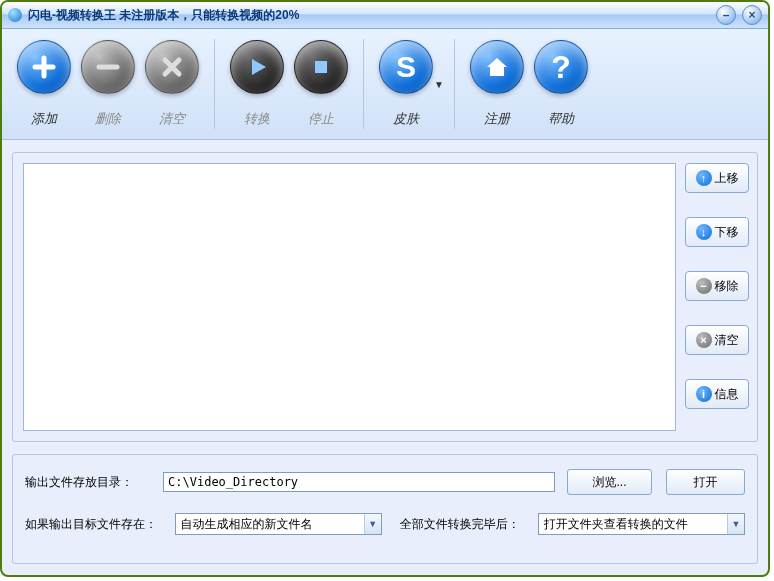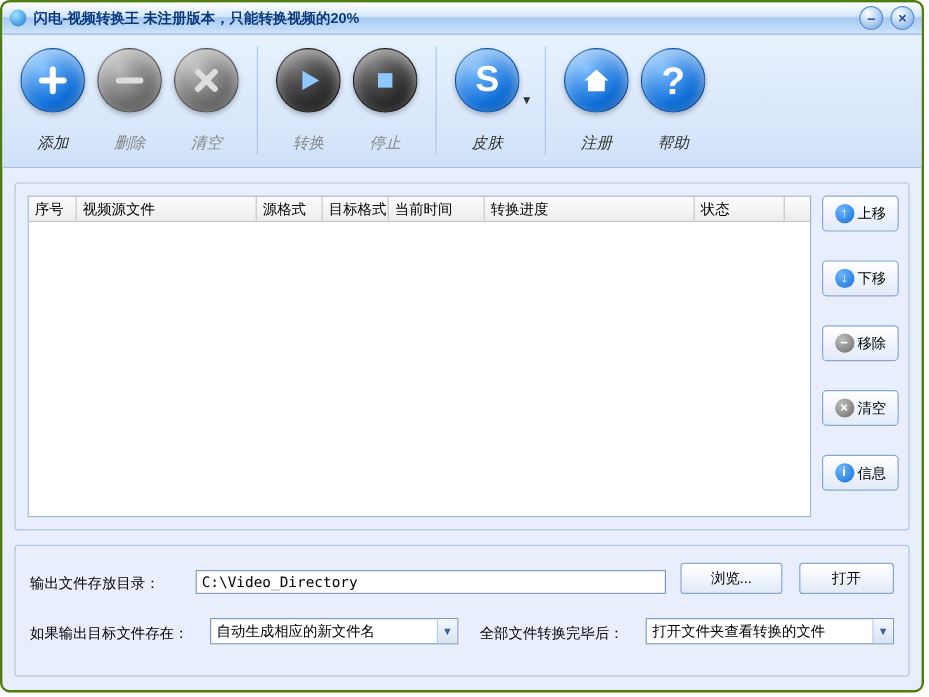--- a/index.html
+++ b/index.html
@@ -187,21 +187,21 @@
     top: 452px;
     height: 110px;
     background: #e8eefb;
     border: 1px solid #b0c6e4;
     border-radius: 3px;
     box-sizing: border-box;
     padding: 14px 12px 10px 12px;
   }
   .row {
     display: flex;
-    align-items: flex-end;
+    align-items: center;
     height: 26px;
     margin-bottom: 16px;
   }
   .row .lbl-fixed {
     font-size: 12px;
     color: #000;
     margin-right: 10px;
     white-space: nowrap;
   }
   .text-input {
@@ -338,30 +338,20 @@
         <div class="circ blue">
           <span style="font-size:32px;font-weight:bold;color:#fff;">?</span>
         </div>
         <div class="lbl">帮助</div>
       </div>
     </div>
   </div>
 
   <div class="content">
     <div class="table-wrap">
-      <div class="table-header">
-        <div class="th" style="width:40px">序号</div>
-        <div class="th" style="width:150px">视频源文件</div>
-        <div class="th" style="width:55px">源格式</div>
-        <div class="th" style="width:55px">目标格式</div>
-        <div class="th" style="width:80px">当前时间</div>
-        <div class="th" style="width:175px">转换进度</div>
-        <div class="th" style="width:75px">状态</div>
-        <div class="th" style="flex:1"></div>
-      </div>
       <div class="table-body"></div>
     </div>
 
     <div class="side-btns">
       <div class="sbtn">
         <span class="ic blue">↑</span>
         <span>上移</span>
       </div>
       <div class="sbtn">
         <span class="ic blue">↓</span>

